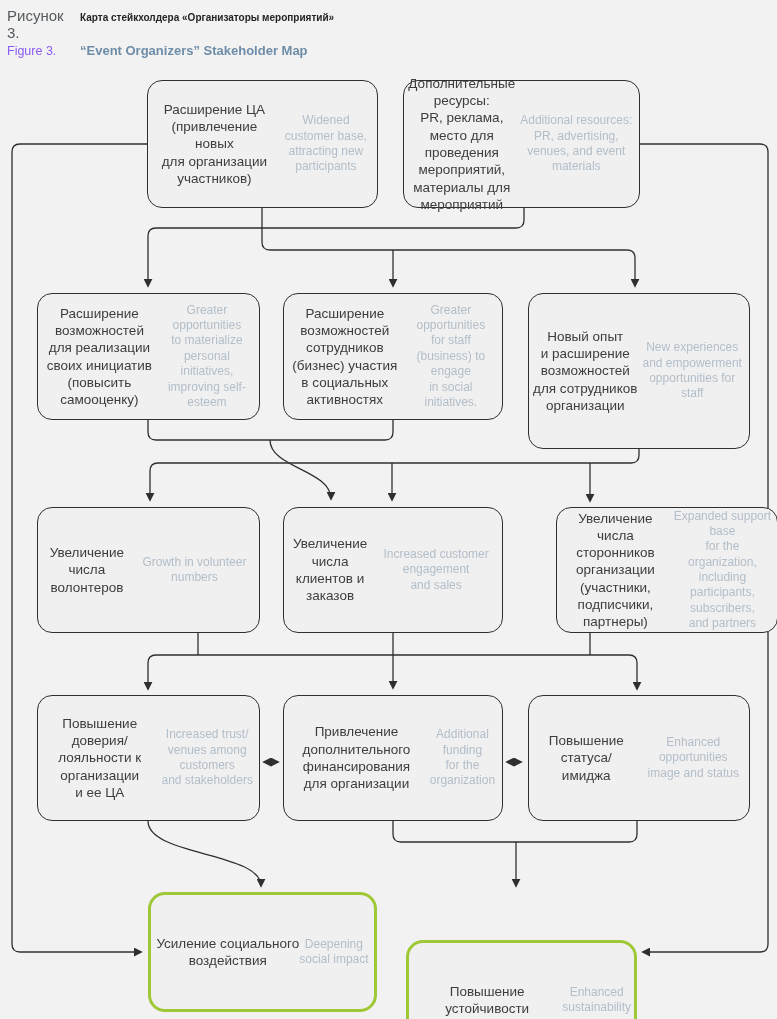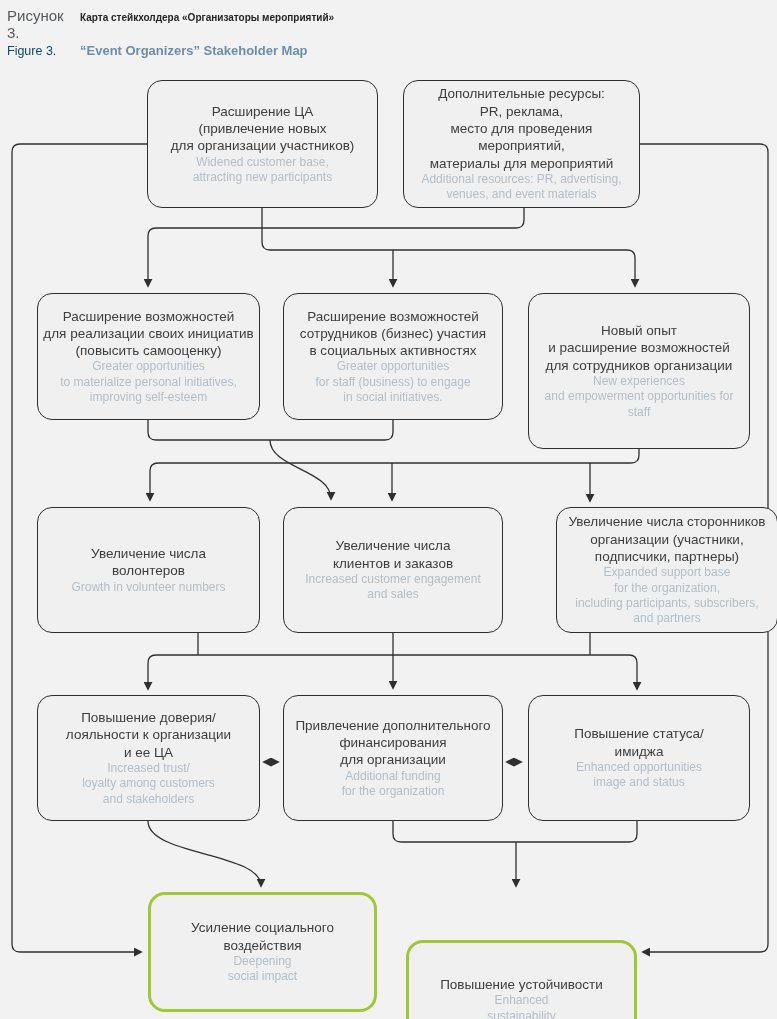--- a/index.html
+++ b/index.html
@@ -10,32 +10,32 @@
     overflow:hidden;
   }
   .figure{position:relative;width:777px;height:1019px;background:var(--page-bg,#f2f2f2);}
 
   
   .title-block{position:absolute;left:7px;top:7px;width:700px;}
   .title-line{display:flex;align-items:baseline;}
   .t-prefix{display:inline-block;width:73px;flex:0 0 73px;}
   .t-ru-prefix{font-size:15px;color:#555a5e;}
   .t-ru-main{font-size:10px;font-weight:bold;color:#222426;}
-  .t-en-prefix{font-size:12.5px;color:#0c4a6e;}
+  .t-en-prefix{font-size:12.5px;color:#8b5cf6;}
   .t-en-main{font-size:13px;font-weight:bold;color:var(--subtitle-en,#6e8da8);}
   .title-line.first{margin-bottom:2px;}
 
   
   .node{
     position:absolute;
     box-sizing:border-box;
     background:var(--node-fill,#f0f0f0);
     border:1.4px solid var(--node-border,#2f2f2f);
     border-radius:15px;
-    display:flex;flex-direction:column;justify-content:center;align-items:center;
+    display:flex;flex-direction:row;justify-content:center;align-items:center;
     text-align:center;
     padding:4px 3px;
   }
   .node.outcome{
     border:3px solid var(--outcome-border,#9fc836);
     border-radius:17px;
   }
   .node .ru{
     white-space:pre-line;
     font-size:13.5px;line-height:1.28;
@@ -165,21 +165,21 @@
 for the organization,
 including participants, subscribers,
 and partners</div>
   </div>
 
   <div class="node" style="left:37px;top:695px;width:223px;height:126px">
     <div class="ru">Повышение доверия/
 лояльности к организации
 и ее ЦА</div>
     <div class="en">Increased trust/
-loyalty among customers
+venues among customers
 and stakeholders</div>
   </div>
   <div class="node" style="left:283px;top:695px;width:220px;height:126px">
     <div class="ru">Привлечение дополнительного
 финансирования
 для организации</div>
     <div class="en">Additional funding
 for the organization</div>
   </div>
   <div class="node" style="left:528px;top:695px;width:222px;height:126px">

